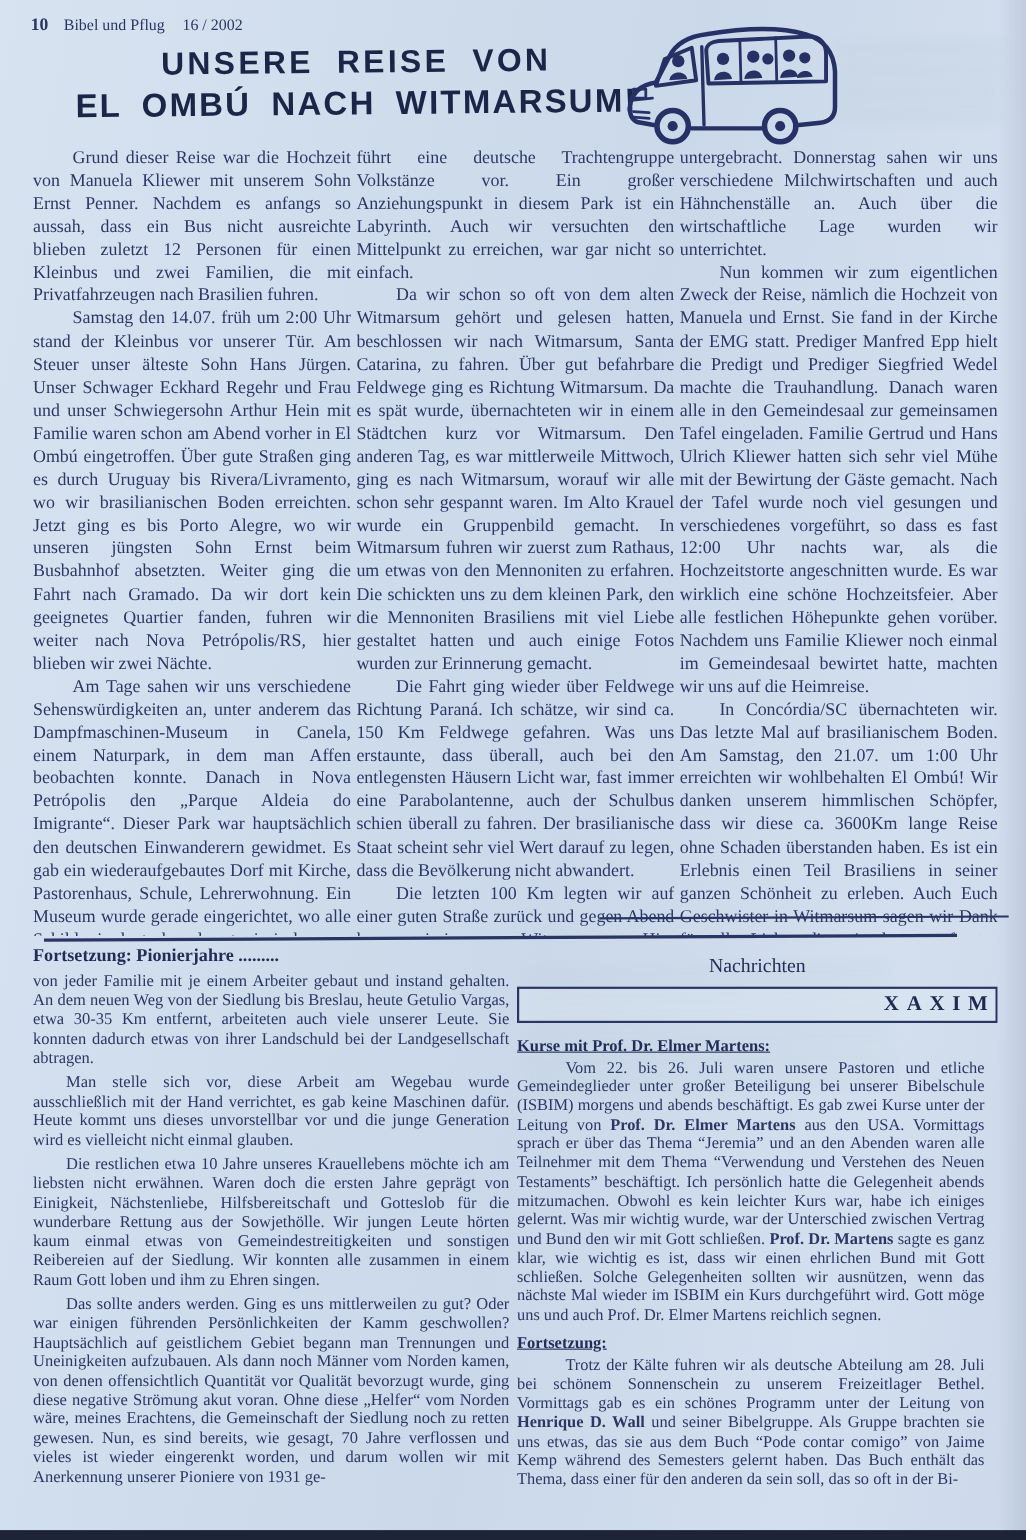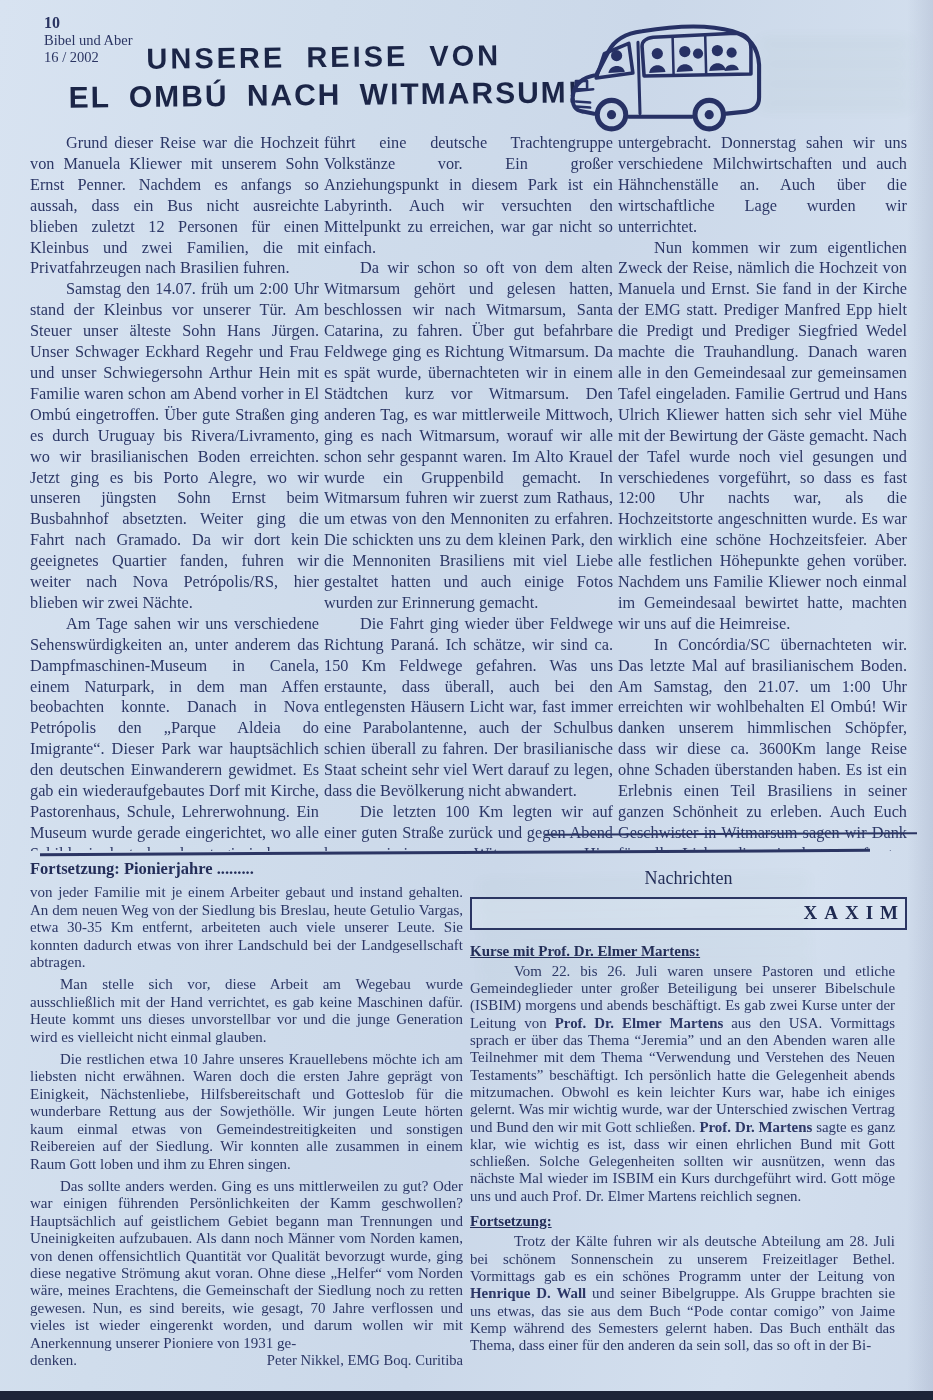--- a/index.html
+++ b/index.html
@@ -2,21 +2,21 @@
 <html lang="de"><head>
 <meta charset="utf-8">
 <style>
   html,body{margin:0;padding:0;background:#9aa7bb;}
   #page{
     position:relative;width:933px;height:1400px;overflow:hidden;
     background:linear-gradient(100deg,#d8e3f1 0%,#d0ddec 28%,#cbd8e9 55%,#d3dfee 82%,#cdd9ea 100%);
     font-family:"Liberation Serif",serif;color:#2c3766;
   }
   
-  .hdr{position:absolute;left:28px;top:14px;display:flex;align-items:baseline;color:#2b3563;flex-direction:column;}
+  .hdr{position:absolute;left:28px;top:14px;display:flex;align-items:baseline;color:#2b3563;}
   .hdr .pn{font-weight:bold;font-size:16px;}
   .hdr .mast{font-size:14.5px;margin-left:14px;}
   .hdr .iss{font-size:14.5px;margin-left:16px;}
   
   .title{position:absolute;left:64px;top:38px;width:520px;text-align:center;
     font-family:"Liberation Sans",sans-serif;font-weight:800;color:#1b2547;
     transform:rotate(-0.6deg);line-height:38px;}
   .title .l1{font-size:29px;letter-spacing:3px;word-spacing:10px;}
   .title .l2{font-size:30px;letter-spacing:2px;word-spacing:8px;}
   
@@ -56,21 +56,21 @@
   .bleed.b1{left:760px;top:40px;width:150px;height:70px;}
   .bleed.b2{left:480px;top:880px;width:330px;height:120px;transform:rotate(-1deg);opacity:0.07;}
 </style>
 </head>
 <body>
 
 <div id="page">
 
   <div class="hdr">
     <span class="pn">10</span>
-    <span class="mast">Bibel und Aber</span>
+    <span class="mast">Bibel und Pflug</span>
     <span class="iss">16 / 2002</span>
   </div>
 
   <div class="title">
     <div class="l1">UNSERE REISE VON</div>
     <div class="l2">EL OMBÚ NACH WITMARSUM!</div>
   </div>
 
   <div class="bus">
     <svg viewBox="0 0 215 112" width="220" height="114" aria-hidden="true">
@@ -139,24 +139,20 @@
 
   <div class="rule-short"></div>
   <div class="rule-long"></div>
 
   <div class="bl">
     <h3>Fortsetzung: Pionierjahre .........</h3>
     <p>von jeder Familie mit je einem Arbeiter gebaut und instand gehalten. An dem neuen Weg von der Siedlung bis Breslau, heute Getulio Vargas, etwa 30-35 Km entfernt, arbeiteten auch viele unserer Leute. Sie konnten dadurch etwas von ihrer Landschuld bei der Landgesellschaft abtragen.</p>
     <p class="ind">Man stelle sich vor, diese Arbeit am Wegebau wurde ausschließlich mit der Hand verrichtet, es gab keine Maschinen dafür. Heute kommt uns dieses unvorstellbar vor und die junge Generation wird es vielleicht nicht einmal glauben.</p>
     <p class="ind">Die restlichen etwa 10 Jahre unseres Krauellebens möchte ich am liebsten nicht erwähnen. Waren doch die ersten Jahre geprägt von Einigkeit, Nächstenliebe, Hilfsbereitschaft und Gotteslob für die wunderbare Rettung aus der Sowjethölle. Wir jungen Leute hörten kaum einmal etwas von Gemeindestreitigkeiten und sonstigen Reibereien auf der Siedlung. Wir konnten alle zusammen in einem Raum Gott loben und ihm zu Ehren singen.</p>
     <p class="ind" style="margin-bottom:0">Das sollte anders werden. Ging es uns mittlerweilen zu gut? Oder war einigen führenden Persönlichkeiten der Kamm geschwollen? Hauptsächlich auf geistlichem Gebiet begann man Trennungen und Uneinigkeiten aufzubauen. Als dann noch Männer vom Norden kamen, von denen offensichtlich Quantität vor Qualität bevorzugt wurde, ging diese negative Strömung akut voran. Ohne diese „Helfer“ vom Norden wäre, meines Erachtens, die Gemeinschaft der Siedlung noch zu retten gewesen. Nun, es sind bereits, wie gesagt, 70 Jahre verflossen und vieles ist wieder eingerenkt worden, und darum wollen wir mit Anerkennung unserer Pioniere von 1931 ge-</p>
-    <div class="lastrow">
-      <span>denken.</span>
-      <span class="sg">Peter Nikkel, EMG Boq. Curitiba</span>
-    </div>
   </div>
 
   <div class="br">
     <div class="nach">Nachrichten</div>
     <div class="xaxim">
       <span>XAXIM</span>
     </div>
     <div class="subhead">Kurse mit Prof. Dr. Elmer Martens:</div>
     <p class="body"><span>Vom 22. bis 26. Juli waren unsere Pastoren und etliche Gemeindeglieder unter großer Beteiligung bei unserer Bibelschule (ISBIM) morgens und abends beschäftigt. Es gab zwei Kurse unter der Leitung von </span><b>Prof. Dr. Elmer Martens</b><span> aus den USA. Vormittags sprach er über das Thema “Jeremia” und an den Abenden waren alle Teilnehmer mit dem Thema “Verwendung und Verstehen des Neuen Testaments” beschäftigt. Ich persönlich hatte die Gelegenheit abends mitzumachen. Obwohl es kein leichter Kurs war, habe ich einiges gelernt. Was mir wichtig wurde, war der Unterschied zwischen Vertrag und Bund den wir mit Gott schließen. </span><b>Prof. Dr. Martens</b><span> sagte es ganz klar, wie wichtig es ist, dass wir einen ehrlichen Bund mit Gott schließen. Solche Gelegenheiten sollten wir ausnützen, wenn das nächste Mal wieder im ISBIM ein Kurs durchgeführt wird. Gott möge uns und auch Prof. Dr. Elmer Martens reichlich segnen.</span></p>
     <div class="subhead">Fortsetzung:</div>

